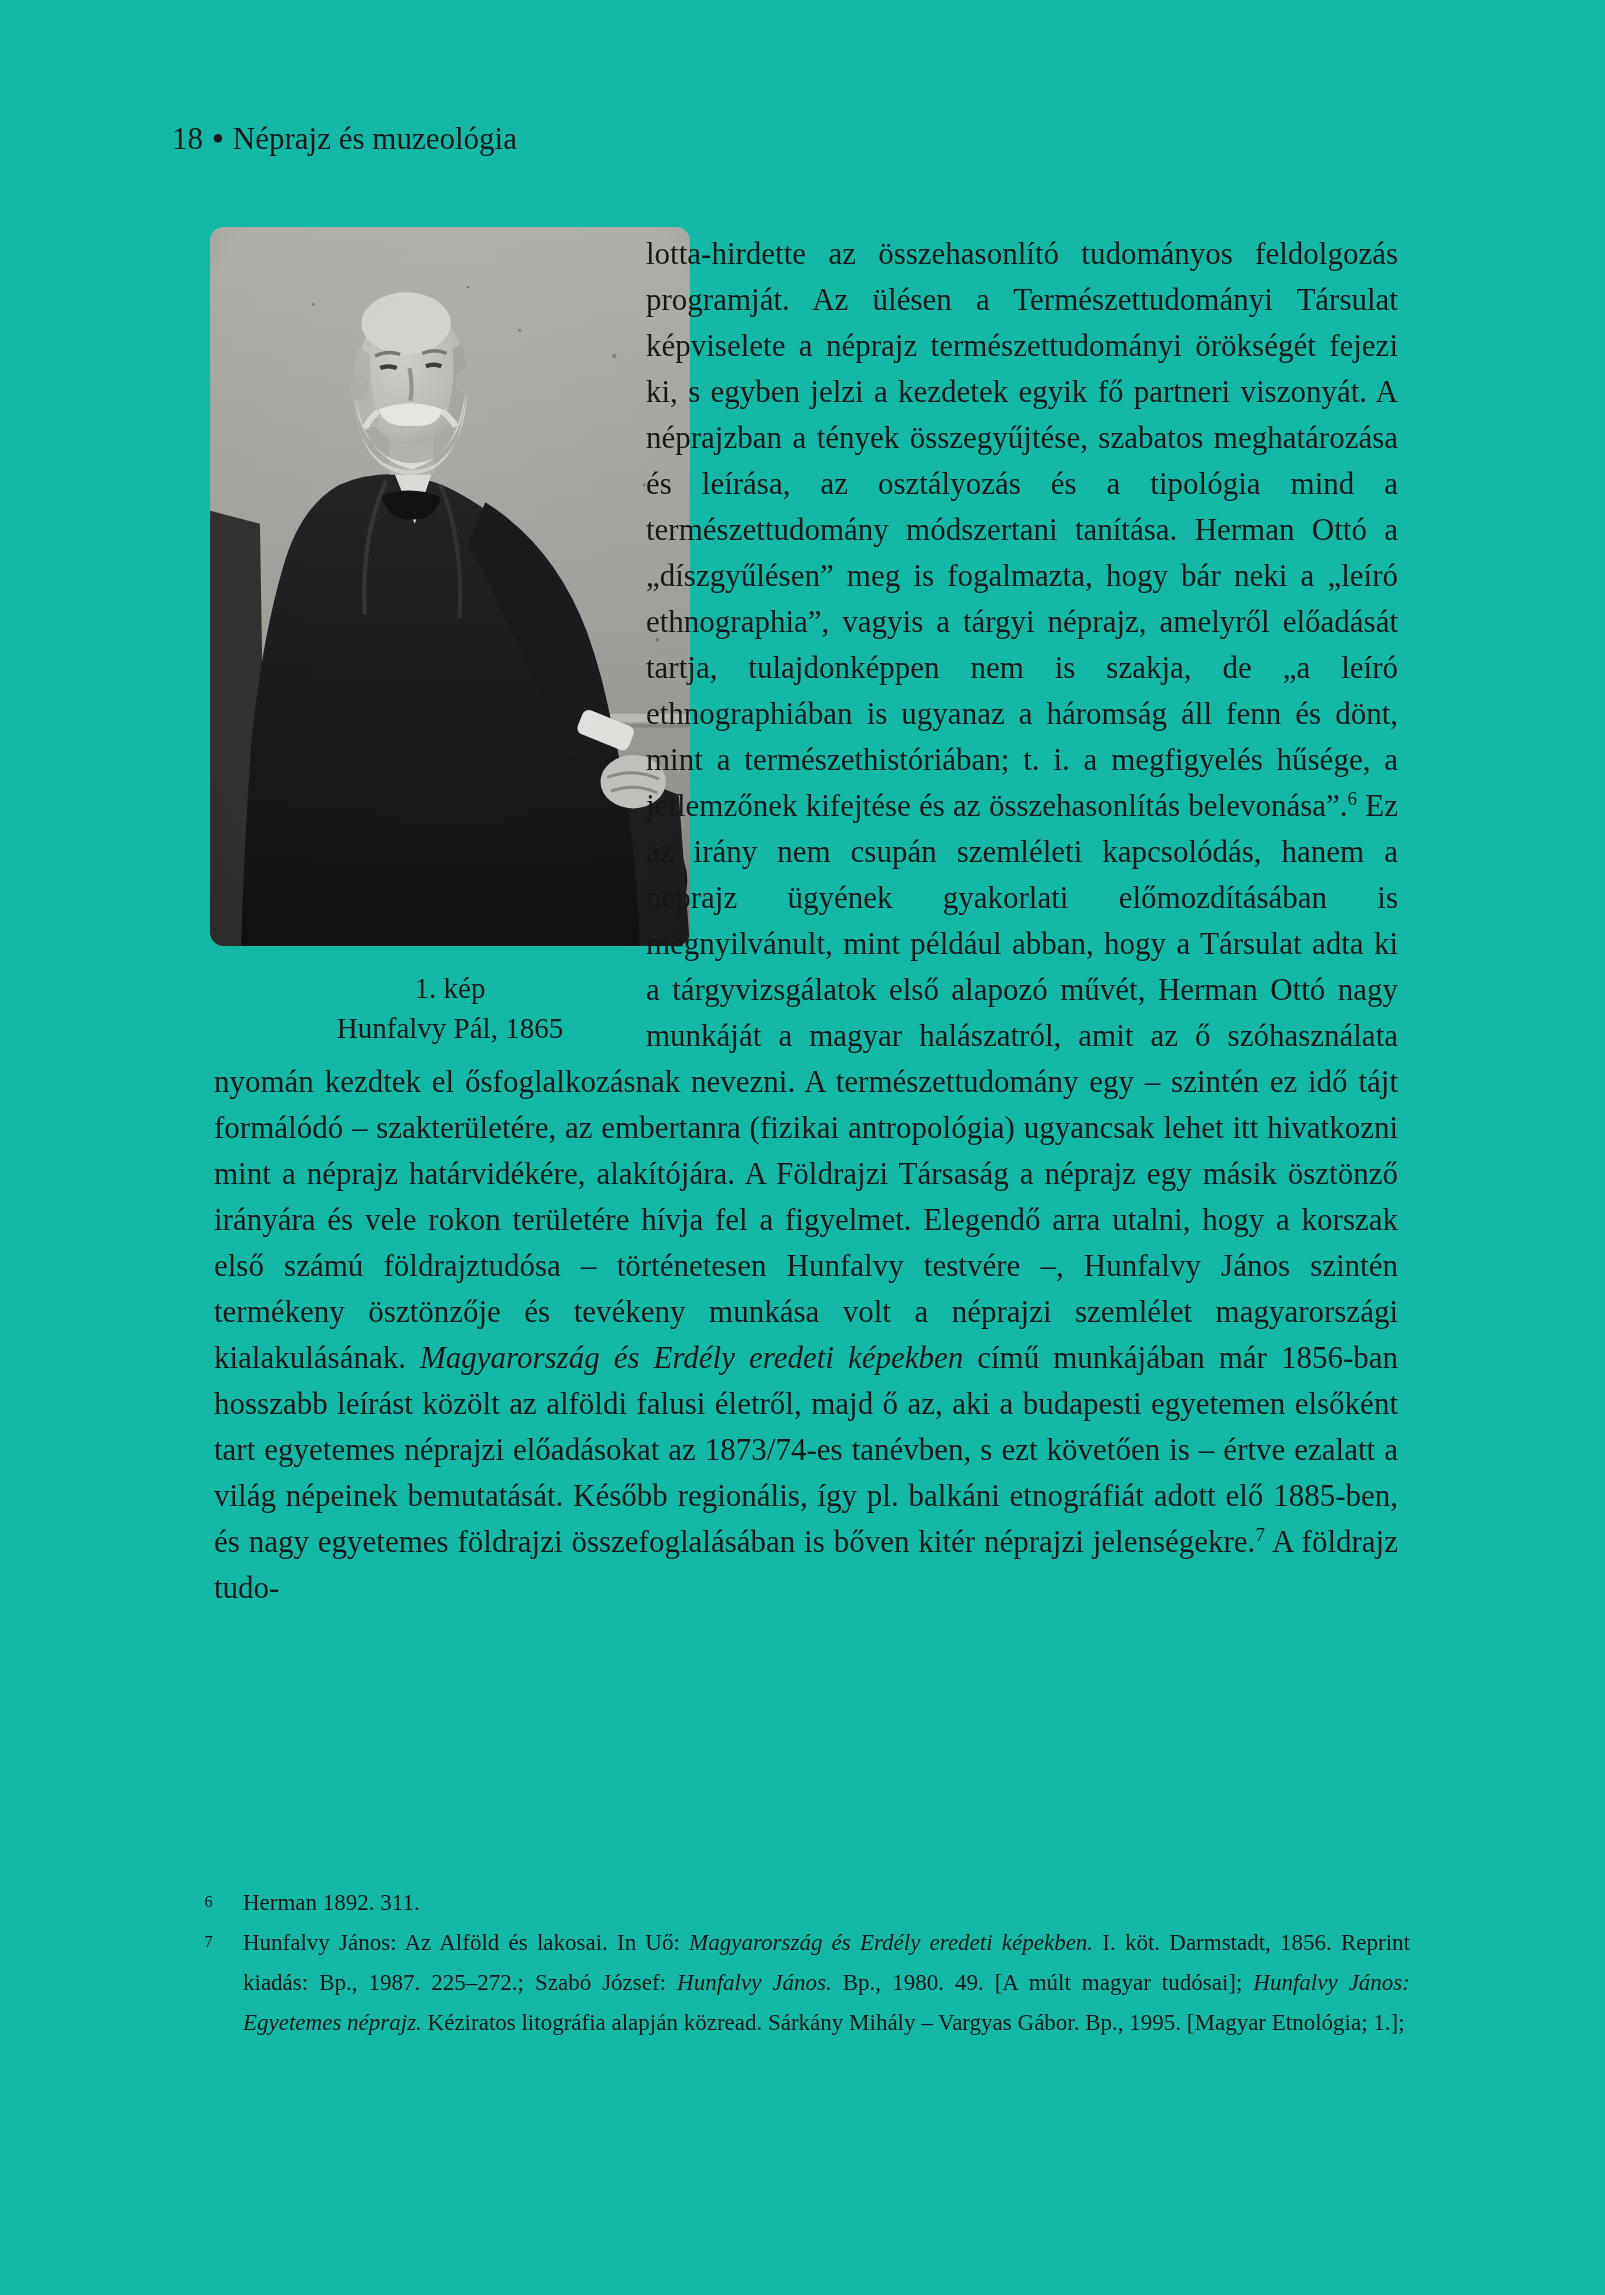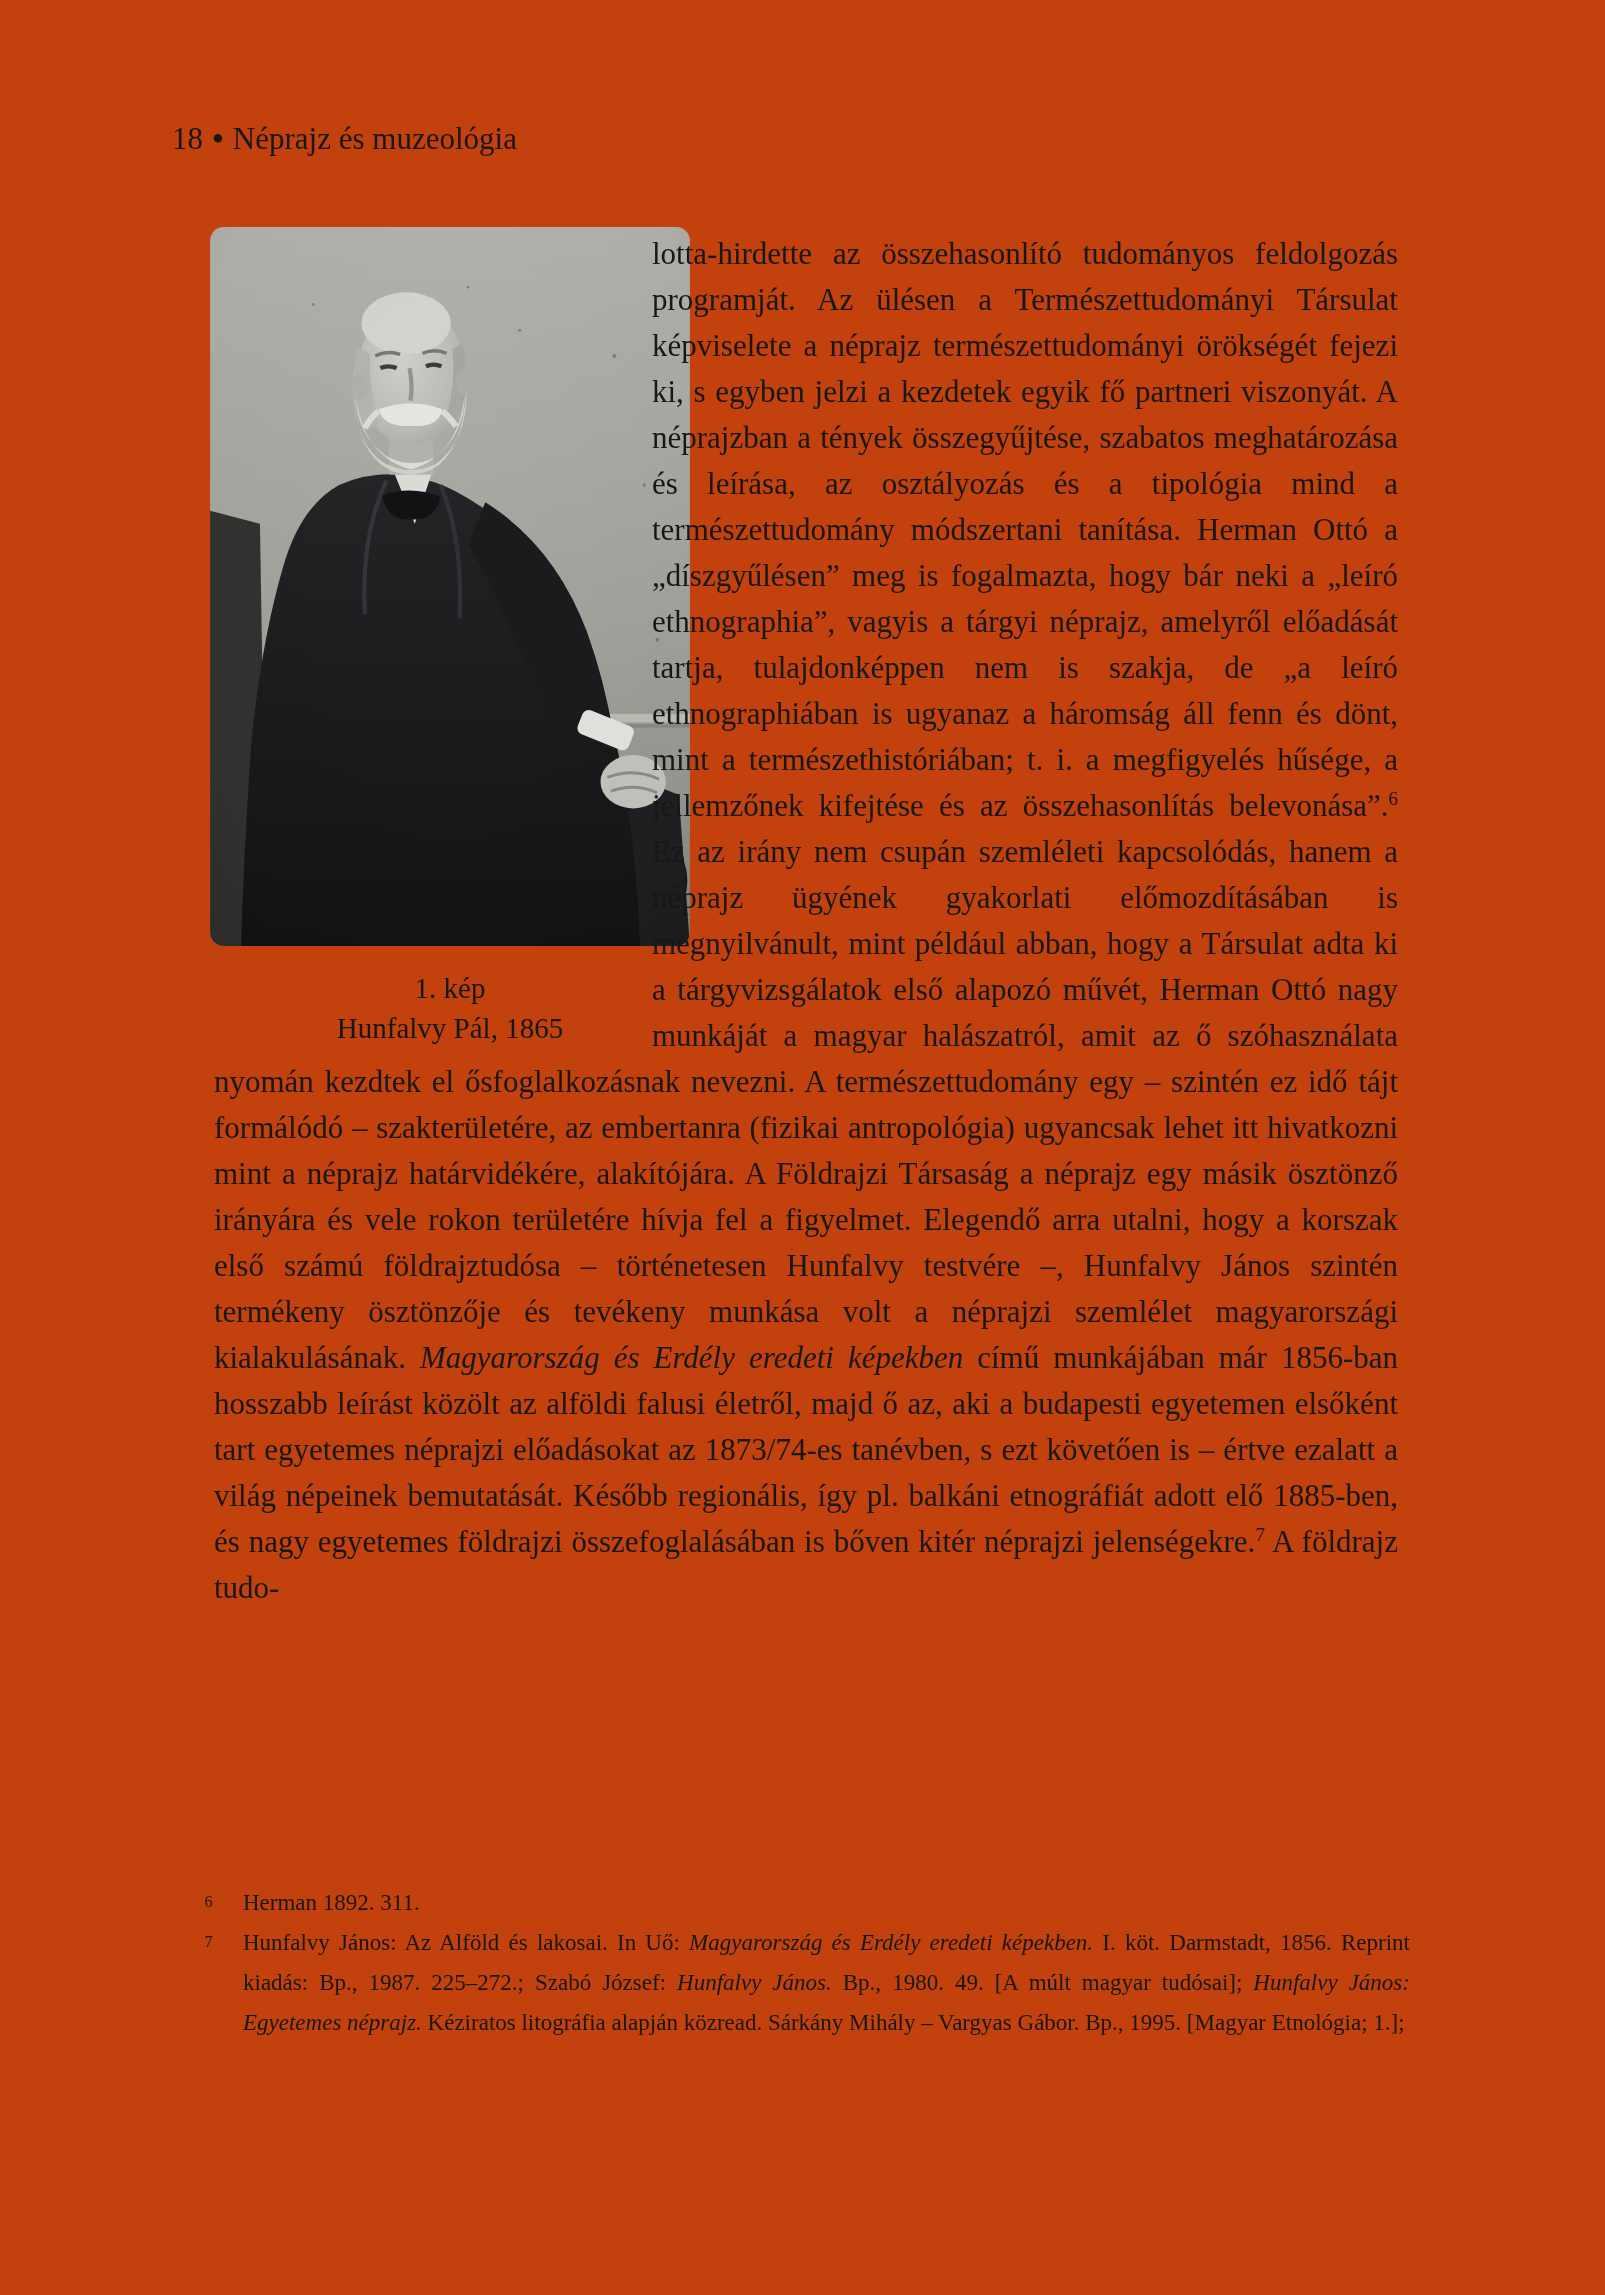--- a/index.html
+++ b/index.html
@@ -1,35 +1,35 @@
 <!DOCTYPE html>
 <html lang="hu" style="font-size:13.8px"><head>
 <meta charset="utf-8">
 <style>
   html,body { margin:0; padding:0; background:#ffffff; }
   .page {
     position:relative;
     width:1605px; height:2295px;
-    background:#c2410c;
+    background:#14b8a6;
     font-family:"Liberation Serif", serif;
     color:#171717;
     overflow:hidden;
   }
   .running-header {
     position:absolute; left:172px; top:120px;
     font-size:31px; line-height:38px; white-space:nowrap;
   }
   .running-header .bullet { font-weight:bold; margin:0 9.5px; }
   .content {
     position:absolute; left:202px; top:219px; width:1208px;
     font-size:31px; line-height:46px;
     text-align:justify;
   }
   figure.portrait-figure {
-    float:left; margin:0 30px 0 0; padding:8px;
+    float:left; margin:0 24px 0 0; padding:8px;
     width:404px; height:820px;
   }
   figure.portrait-figure svg { display:block; }
   figcaption {
     width:480px; text-align:center;
     font-size:29px; line-height:40px; margin-top:22.4px;
   }
   p.body-text { margin:12px; }
   p.body-text sup {
     font-size:19px; line-height:0; vertical-align:super;

